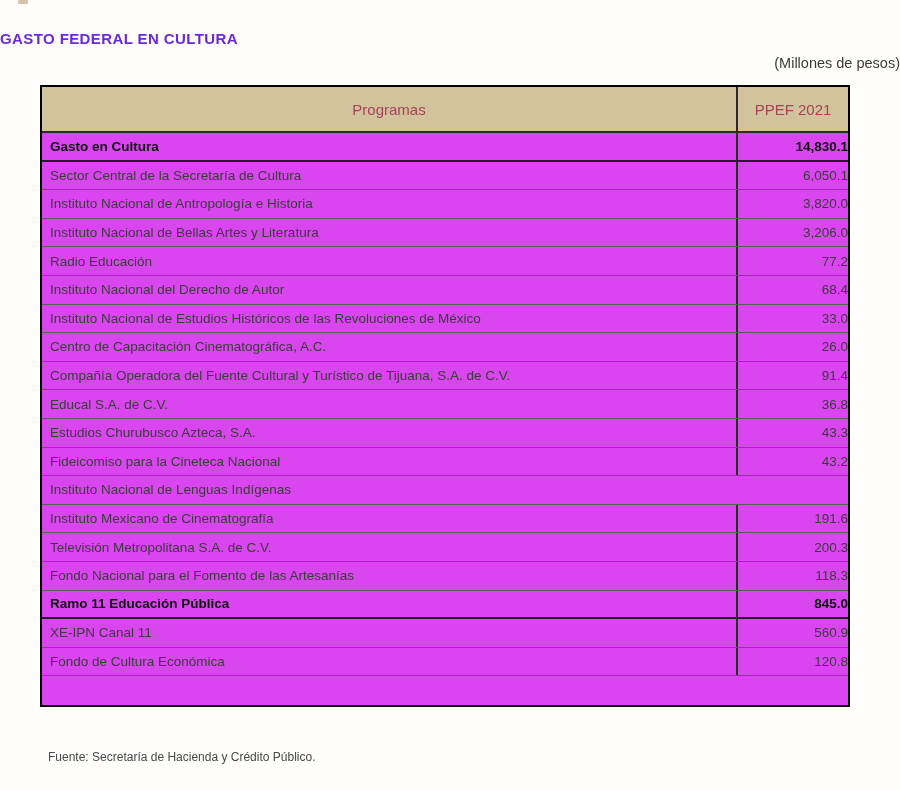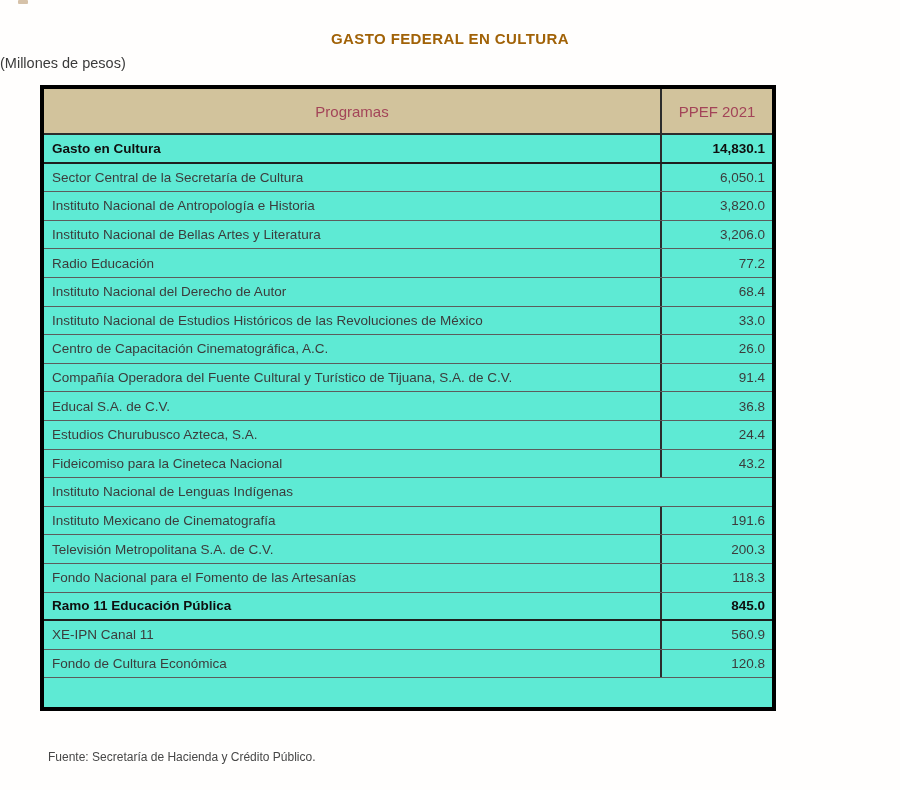--- a/index.html
+++ b/index.html
@@ -9,35 +9,35 @@
     font-family:"Liberation Sans", sans-serif;
     position:relative;
     overflow:hidden;
   }
   .artifact{
     position:absolute;left:18px;top:0;width:10px;height:4px;
     background:#b59065;opacity:.55;border-radius:1px;
   }
   .page-title{
     position:absolute;top:30px;left:0;width:900px;
-    text-align:center;
+    text-align:left;
     font-size:15px;font-weight:600;letter-spacing:.4px;
-    color:#a16207;
+    color:#6d28d9;
   }
   .page-subtitle{
     position:absolute;top:55px;left:0;width:900px;
-    text-align:left;
+    text-align:right;
     font-size:14.5px;font-weight:400;
     color:#3a3a3a;
   }
   .table{
-    position:absolute;left:40px;top:85px;width:736px;
-    border:4px solid #000000;
+    position:absolute;left:40px;top:85px;width:810px;
+    border:2px solid #000000;
     box-sizing:border-box;
-    background:#5eead4;
+    background:#d946ef;
   }
   .thead{
     display:flex;
     height:46px;
     background:#d2c39c;
     border-bottom:2px solid #2c2c2c;
     box-sizing:border-box;
   }
   .th{
     display:flex;align-items:center;justify-content:center;
@@ -57,21 +57,21 @@
   .row:last-child{border-bottom:none;flex-direction:column;}
   .row.bold{border-bottom:2px solid #1f1f1f;}
   .cell{
     display:flex;align-items:center;
     font-size:13.5px;
     color:#3c3c3c;
     box-sizing:border-box;
     white-space:nowrap;overflow:hidden;
   }
   .cell.program{flex:1;padding-left:8px;}
-  .cell.value{width:112px;justify-content:flex-end;padding-right:7px;border-left:2px solid #2c2c2c;}
+  .cell.value{width:112px;justify-content:flex-end;border-left:2px solid #2c2c2c;}
   .row.bold .cell{font-weight:700;color:#0f0f0f;}
   .source-note{
     position:absolute;left:48px;top:750px;
     font-size:12px;color:#474747;
   }
 </style>
 </head>
 <body>
 
 <div class="artifact"></div>
@@ -120,21 +120,21 @@
       <div class="row">
         <div class="cell program">Compañía Operadora del Fuente Cultural y Turístico de Tijuana, S.A. de C.V.</div>
         <div class="cell value">91.4</div>
       </div>
       <div class="row">
         <div class="cell program">Educal S.A. de C.V.</div>
         <div class="cell value">36.8</div>
       </div>
       <div class="row">
         <div class="cell program">Estudios Churubusco Azteca, S.A.</div>
-        <div class="cell value">24.4</div>
+        <div class="cell value">43.3</div>
       </div>
       <div class="row">
         <div class="cell program">Fideicomiso para la Cineteca Nacional</div>
         <div class="cell value">43.2</div>
       </div>
       <div class="row">
         <div class="cell program">Instituto Nacional de Lenguas Indígenas</div>
       </div>
       <div class="row">
         <div class="cell program">Instituto Mexicano de Cinematografía</div>

